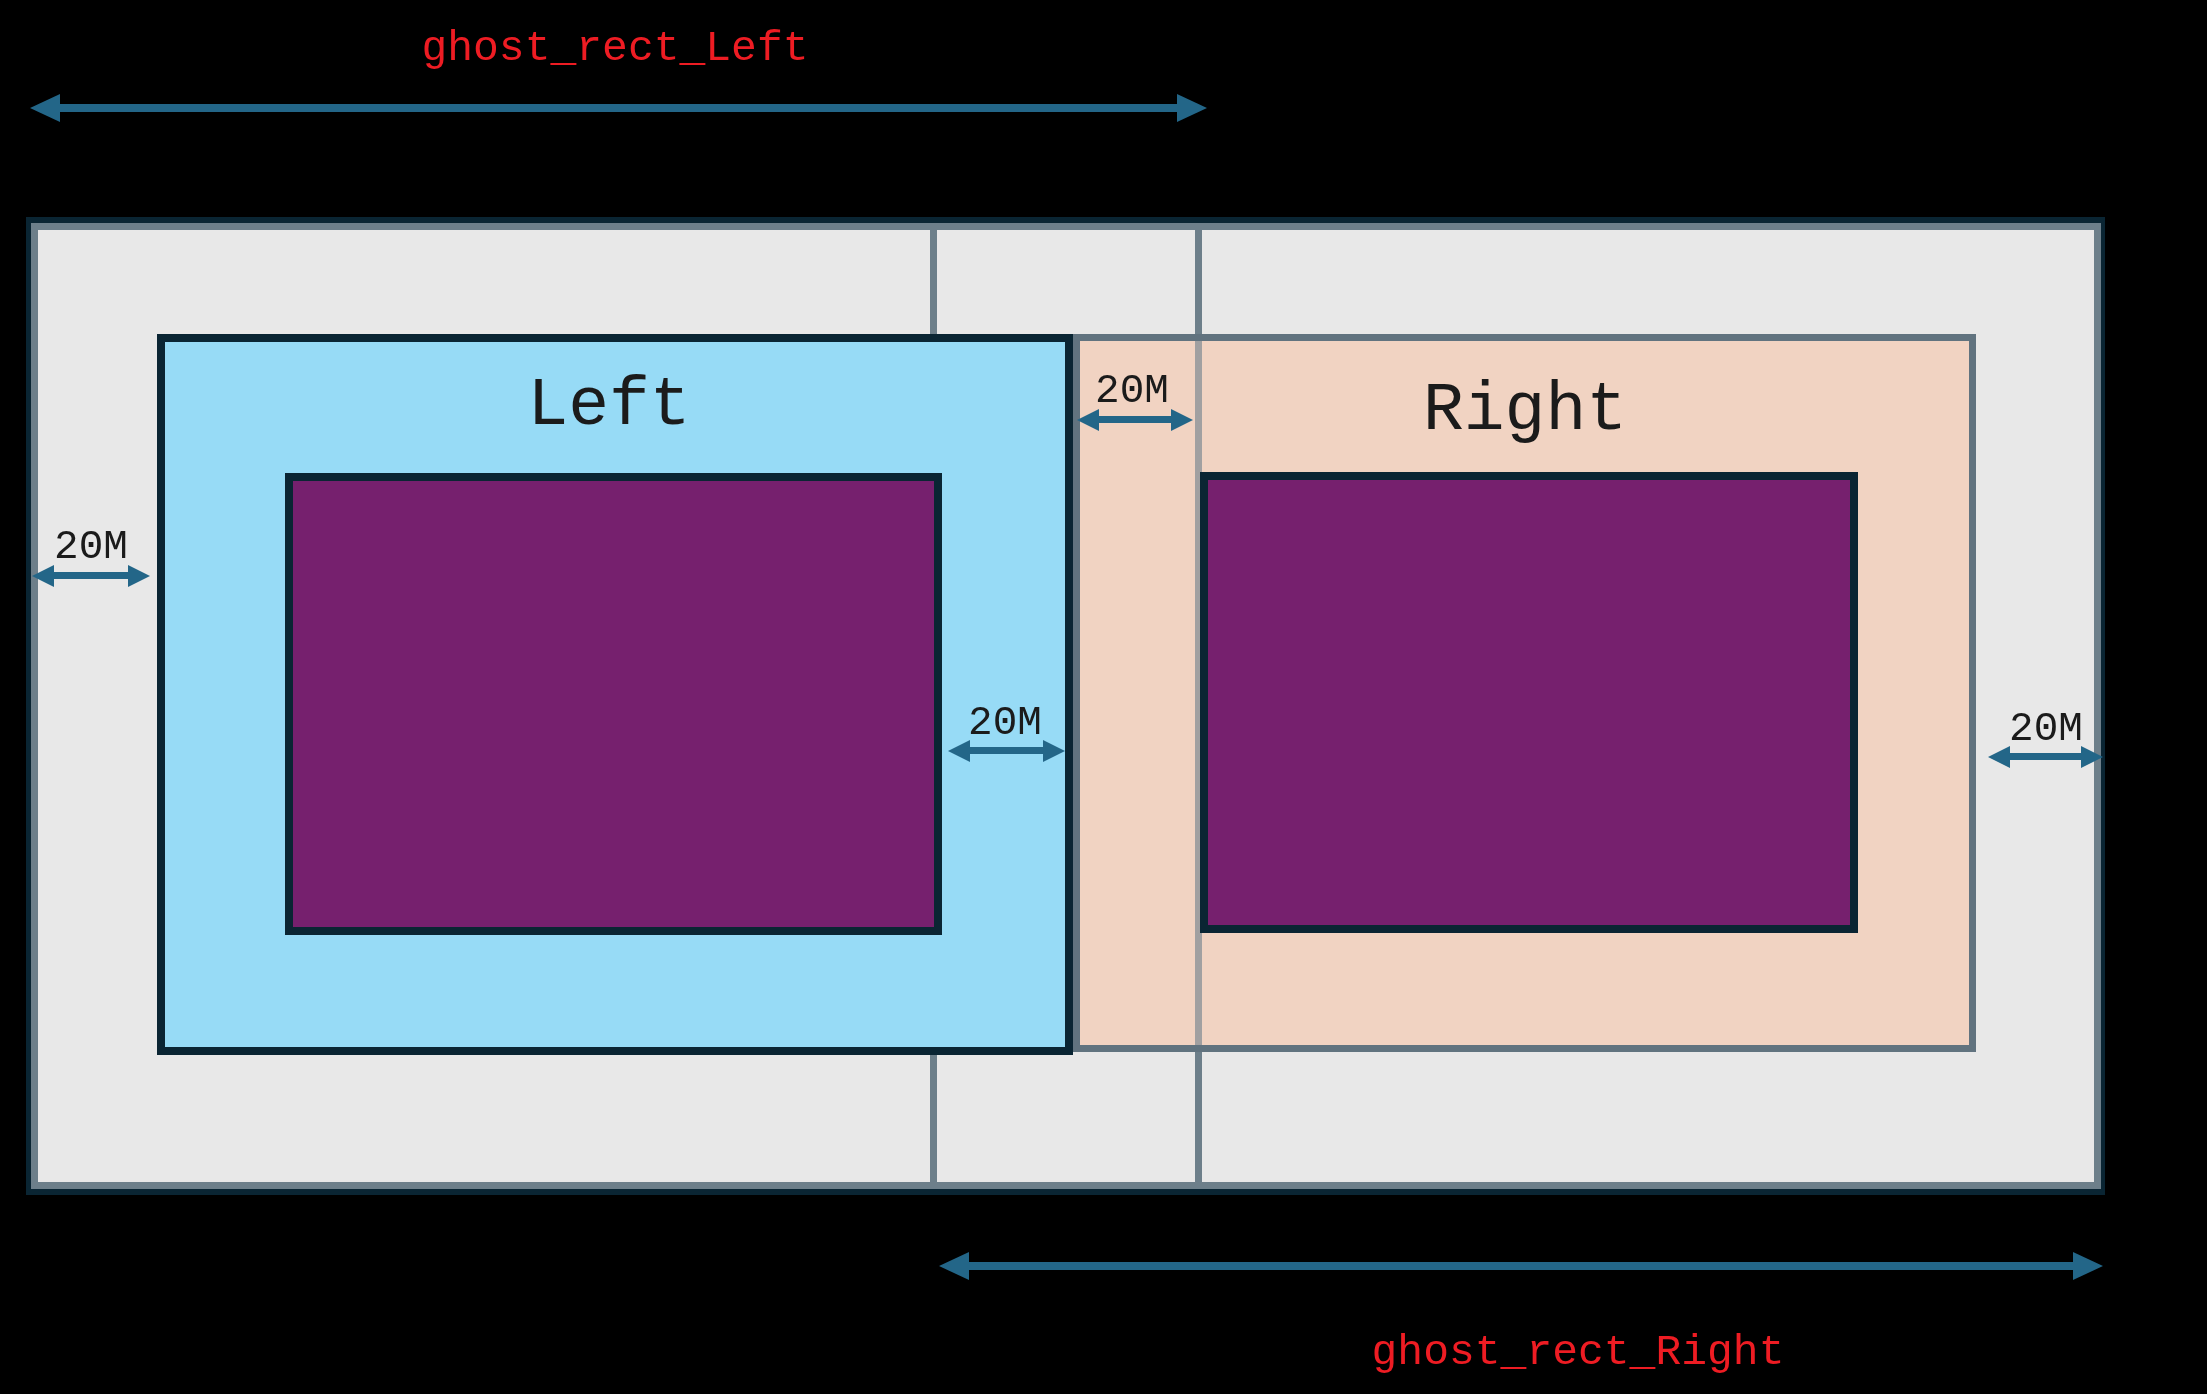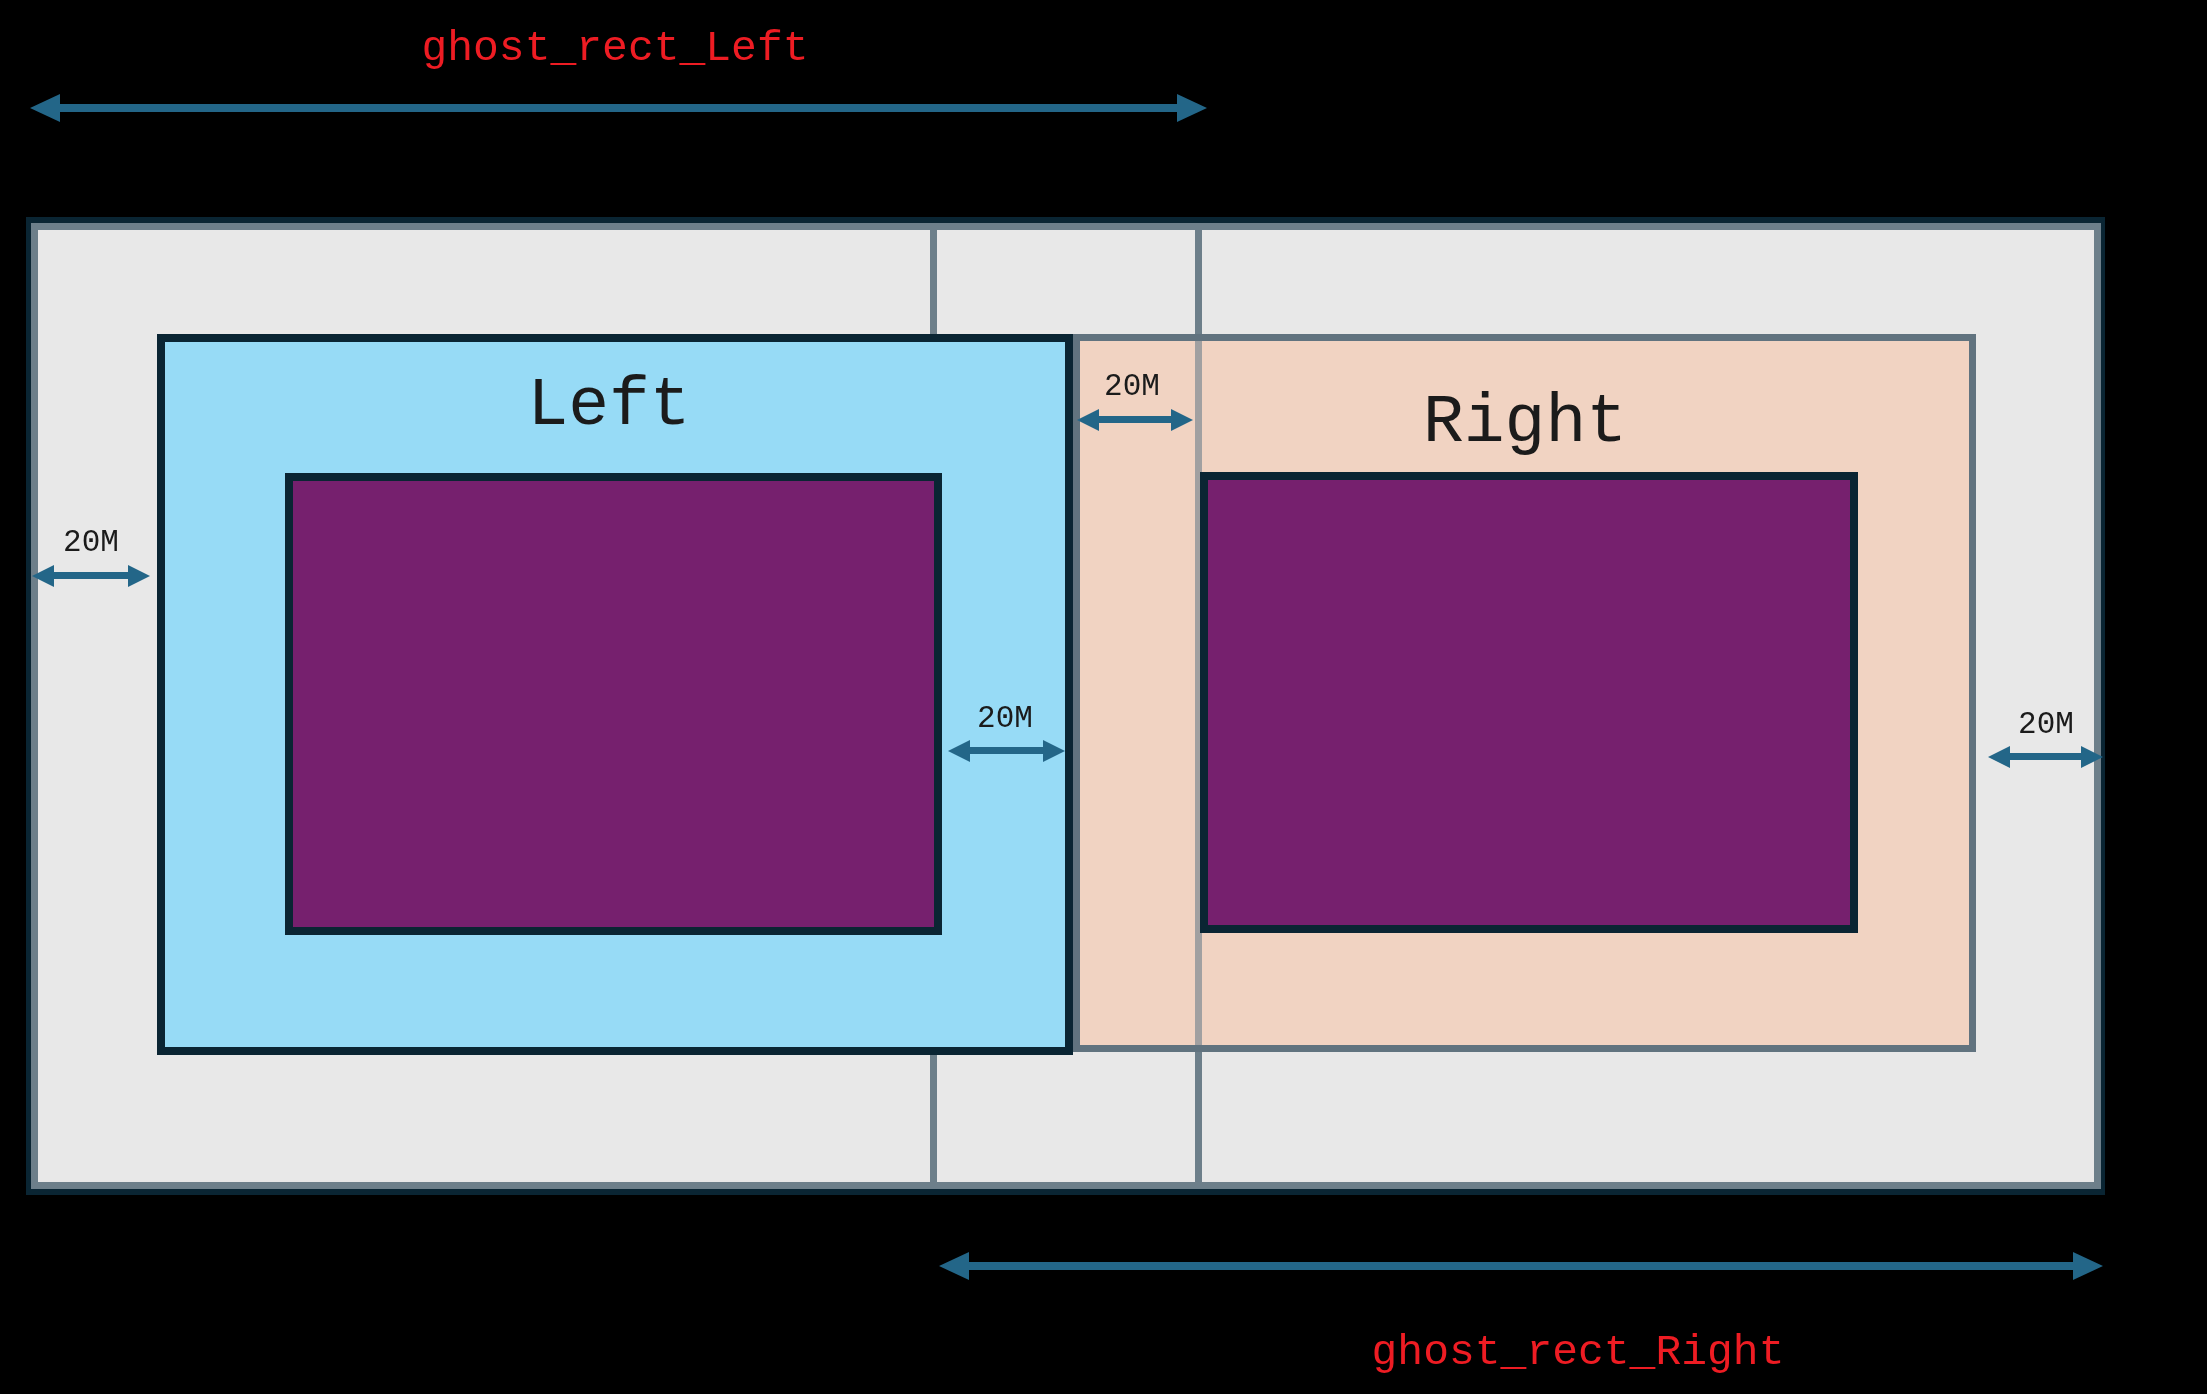--- a/index.html
+++ b/index.html
@@ -7,21 +7,21 @@
     position:relative; width:2207px; height:1394px;
     background:var(--canvas-bg,#000000); overflow:hidden;
     font-family:Liberation Mono, monospace;
   }
   .rect { position:absolute; box-sizing:border-box; }
   .lbl { position:absolute; white-space:nowrap; line-height:1; }
   .hcenter { transform:translateX(-50%); }
   .ccenter { transform:translate(-50%,-50%); }
   .red-lbl   { color:var(--annotation-red,#ee1c23); font-size:43px; }
   .name-lbl  { color:var(--text-black,#1b1b1b); font-size:68px; }
-  .dim-lbl   { color:var(--text-black,#1b1b1b); font-size:31px; }
+  .dim-lbl   { color:var(--text-black,#1b1b1b); font-size:41px; }
 
   
   .arrow { position:absolute; background:var(--arrow-color,#236688); }
   .arrow::before, .arrow::after {
     content:""; position:absolute; width:0; height:0;
     border-style:solid; border-color:transparent; top:50%;
     transform:translateY(-50%);
   }
   .arrow.big { height:8px; }
   .arrow.big::before { right:100%; border-width:14px 30px 14px 0; border-right-color:var(--arrow-color,#236688); }
@@ -56,21 +56,21 @@
   <div class="rect left-rect" style="left:157px; top:334px; width:916px; height:721px;"></div>
 
   <div class="rect right-rect" style="left:1073px; top:334px; width:903px; height:718px;"></div>
 
   <div class="rect ghost-edge-overlay" style="left:1195px; top:341px; width:7px; height:704px;"></div>
 
   <div class="rect inner-rect" style="left:285px; top:473px; width:657px; height:462px;"></div>
   <div class="rect inner-rect" style="left:1200px; top:472px; width:658px; height:461px;"></div>
 
   <div class="lbl ccenter name-lbl" style="left:609px; top:406px;">Left</div>
-  <div class="lbl ccenter name-lbl" style="left:1525px; top:423px;">Right</div>
+  <div class="lbl ccenter name-lbl" style="left:1525px; top:411px;">Right</div>
 
   <div class="arrow dim" style="left:54px; top:572px; width:74px;"></div>
   <div class="lbl hcenter dim-lbl" style="left:91px; top:527px;">20M</div>
 
   <div class="arrow dim" style="left:1099px; top:416px; width:72px;"></div>
   <div class="lbl hcenter dim-lbl" style="left:1132px; top:371px;">20M</div>
 
   <div class="arrow dim" style="left:970px; top:747px; width:73px;"></div>
   <div class="lbl hcenter dim-lbl" style="left:1005px; top:703px;">20M</div>
 

